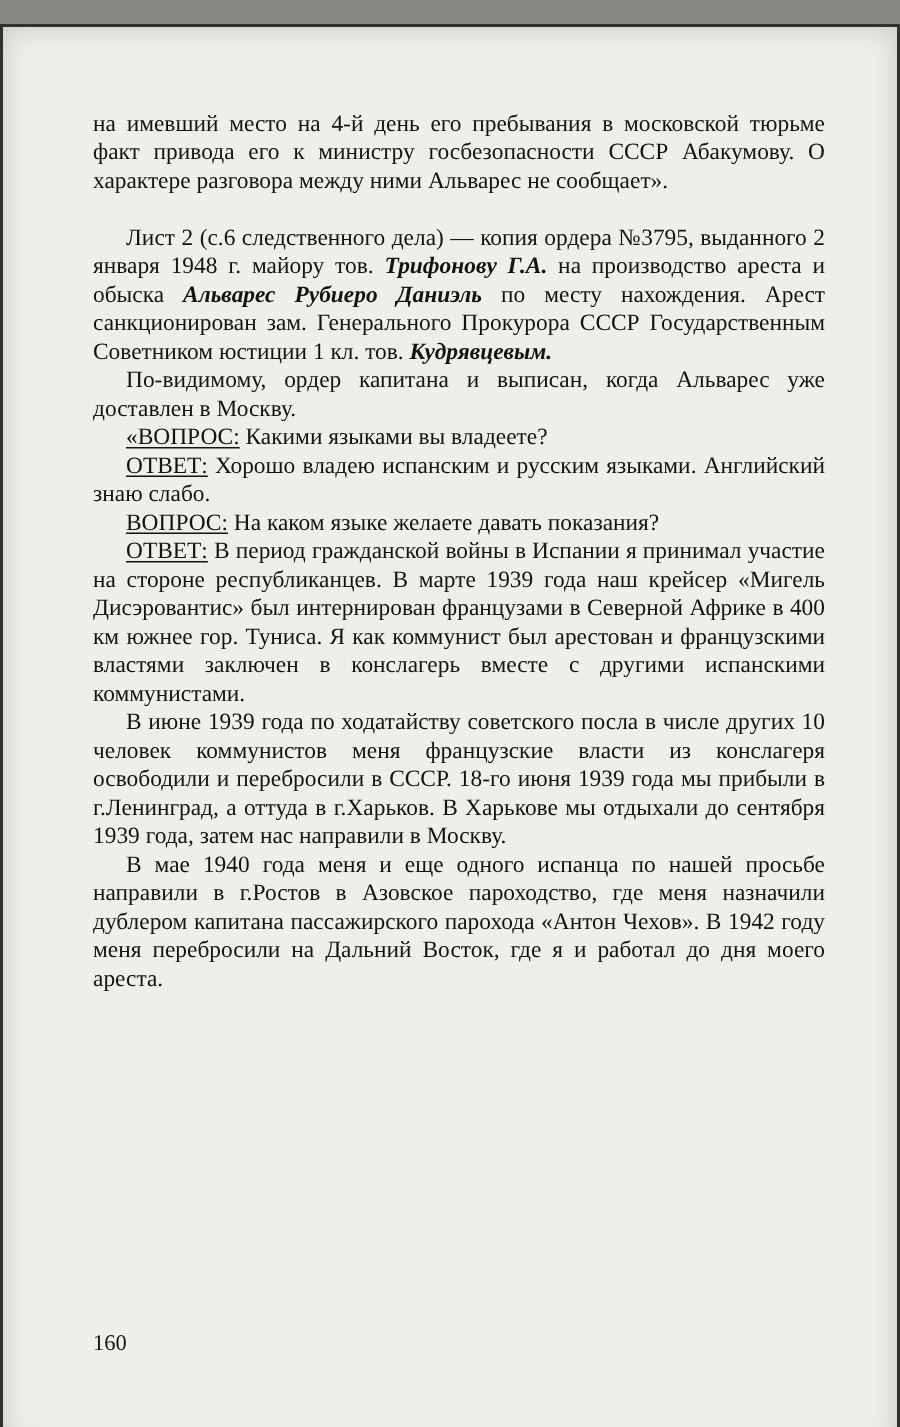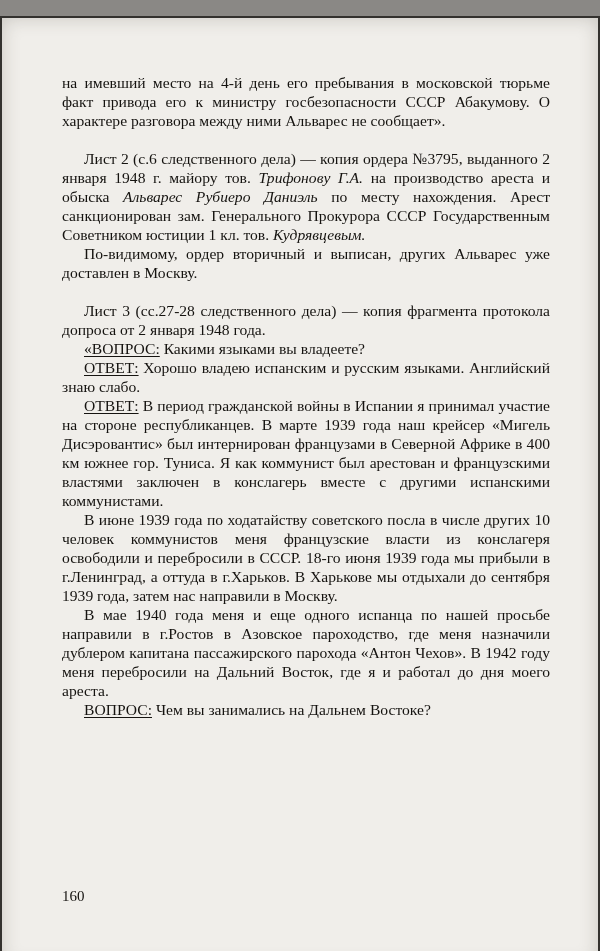--- a/index.html
+++ b/index.html
@@ -27,56 +27,55 @@
     line-height: 19px;
     color: #151310;
     text-align: justify;
   }
   .para {
     margin: 0;
     text-indent: 22px;
   }
   .para.flush { text-indent: 0; }
   .para.gap { margin-top: 19px; }
-  .it { font-style: italic; }
+  .it { font-style: italic; font-weight: bold; }
   .ul { text-decoration: underline; text-underline-offset: 2px; }
   .page-number {
     position: absolute;
     left: 60px;
     top: 870px;
     font-size: 15px;
     color: #151310;
   }
 </style>
 </head>
 <body>
 
 <div class="scan-page">
   <div class="content">
 
     <p class="para flush"><span>на имевший место на 4-й день его пребывания в московской тюрьме факт привода его к министру госбезопасности СССР Абакумову. О характере разговора между ними Альварес не сообщает».</span></p>
 
     <p class="para gap"><span>Лист 2 (с.6 следственного дела) — копия ордера №3795, выданного 2 января 1948 г. майору тов. </span><span class="it">Трифонову Г.А.</span><span> на производство ареста и обыска </span><span class="it">Альварес Рубиеро Даниэль</span><span> по месту нахождения. Арест санкционирован зам. Генерального Прокурора СССР Государственным Советником юстиции 1 кл. тов. </span><span class="it">Кудрявцевым.</span></p>
 
-    <p class="para"><span>По-видимому, ордер вторичный и выписан, других Альварес уже доставлен в Москву.</span></p>
+    <p class="para"><span>По-видимому, ордер капитана и выписан, когда Альварес уже доставлен в Москву.</span></p>
 
-    <p class="para gap"><span>Лист 3 (сс.27-28 следственного дела) — копия фрагмента протокола допроса от 2 января 1948 года.</span></p>
 
     <p class="para"><span class="ul">«ВОПРОС:</span><span> Какими языками вы владеете?</span></p>
 
     <p class="para"><span class="ul">ОТВЕТ:</span><span> Хорошо владею испанским и русским языками. Английский знаю слабо.</span></p>
 
+    <p class="para"><span class="ul">ВОПРОС:</span><span> На каком языке желаете давать показания?</span></p>
 
 
 
     <p class="para"><span class="ul">ОТВЕТ:</span><span> В период гражданской войны в Испании я принимал участие на стороне республиканцев. В марте 1939 года наш крейсер «Мигель Дисэровантис» был интернирован французами в Северной Африке в 400 км южнее гор. Туниса. Я как коммунист был арестован и французскими властями заключен в конслагерь вместе с другими испанскими коммунистами.</span></p>
 
     <p class="para"><span>В июне 1939 года по ходатайству советского посла в числе других 10 человек коммунистов меня французские власти из конслагеря освободили и перебросили в СССР. 18-го июня 1939 года мы прибыли в г.Ленинград, а оттуда в г.Харьков. В Харькове мы отдыхали до сентября 1939 года, затем нас направили в Москву.</span></p>
 
     <p class="para"><span>В мае 1940 года меня и еще одного испанца по нашей просьбе направили в г.Ростов в Азовское пароходство, где меня назначили дублером капитана пассажирского парохода «Антон Чехов». В 1942 году меня перебросили на Дальний Восток, где я и работал до дня моего ареста.</span></p>
 
-    <p class="para"><span class="ul">ВОПРОС:</span><span> Чем вы занимались на Дальнем Востоке?</span></p>
 
 
   </div>
 
   <div class="page-number">160</div>
 </div>
 
 </body></html>

